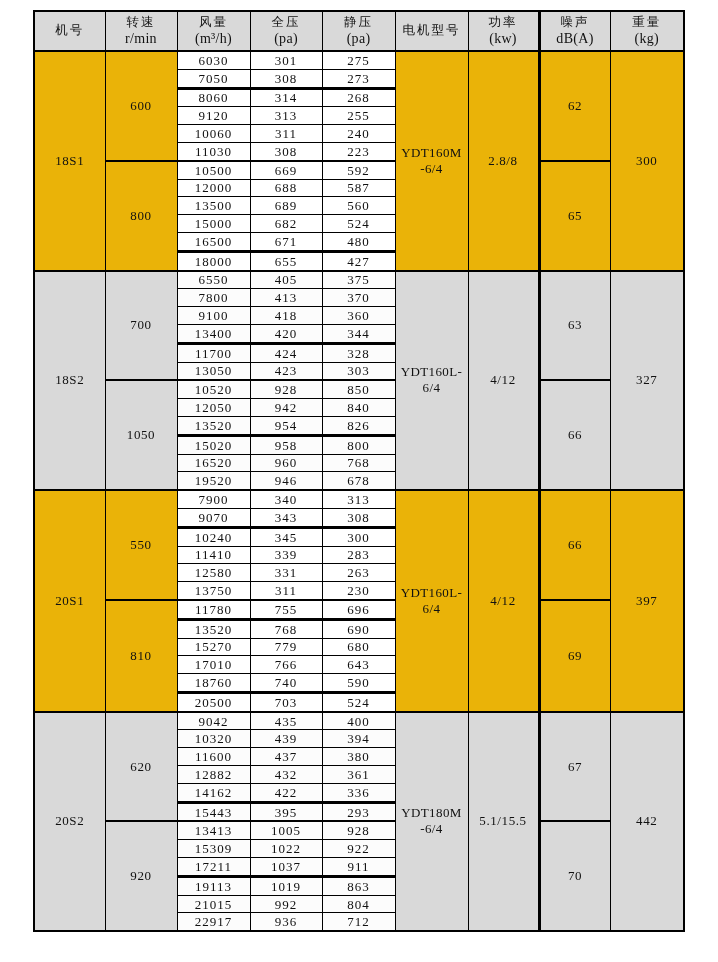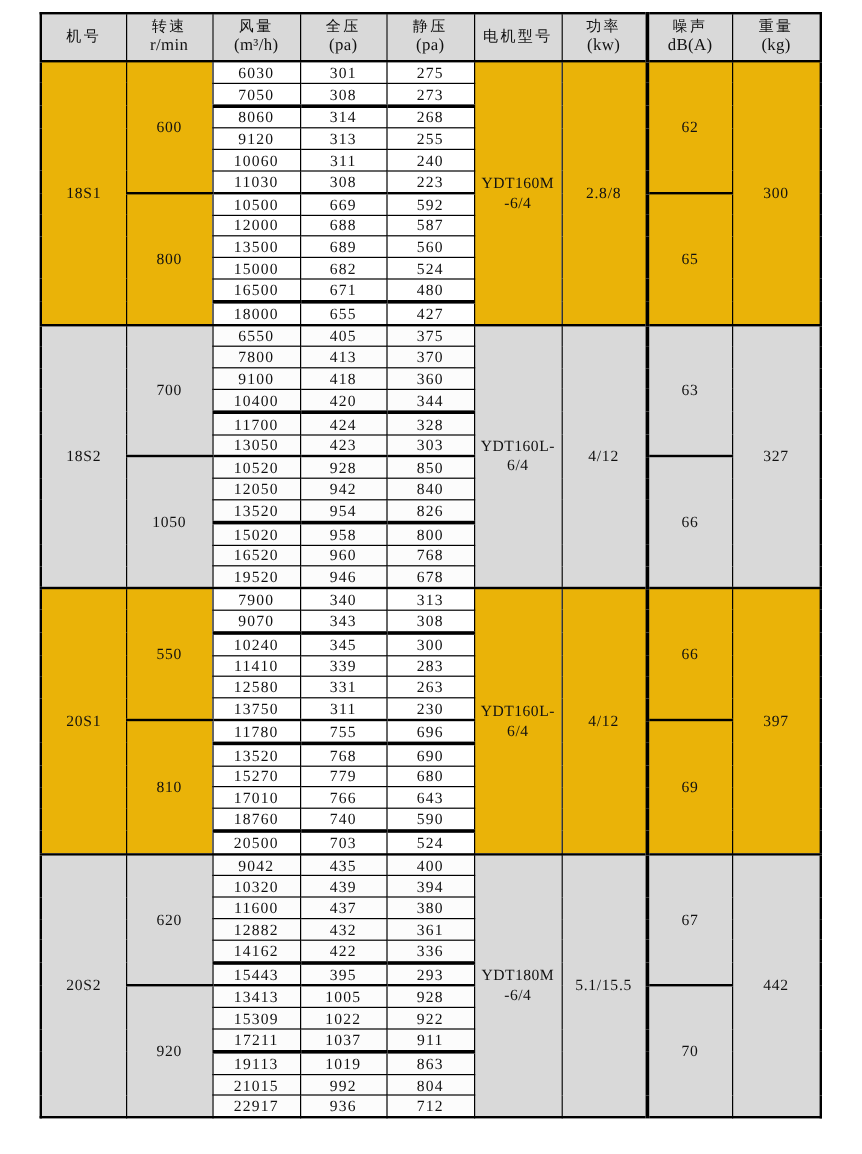--- a/index.html
+++ b/index.html
@@ -208,21 +208,21 @@
           <td class="num">7800</td>
           <td class="num">413</td>
           <td class="num">370</td>
         </tr>
         <tr>
           <td class="num">9100</td>
           <td class="num">418</td>
           <td class="num">360</td>
         </tr>
         <tr>
-          <td class="num thick-bottom">10400</td>
+          <td class="num thick-bottom">13400</td>
           <td class="num thick-bottom">420</td>
           <td class="num thick-bottom">344</td>
         </tr>
         <tr>
           <td class="num">11700</td>
           <td class="num">424</td>
           <td class="num">328</td>
         </tr>
         <tr>
           <td class="num">13050</td>

